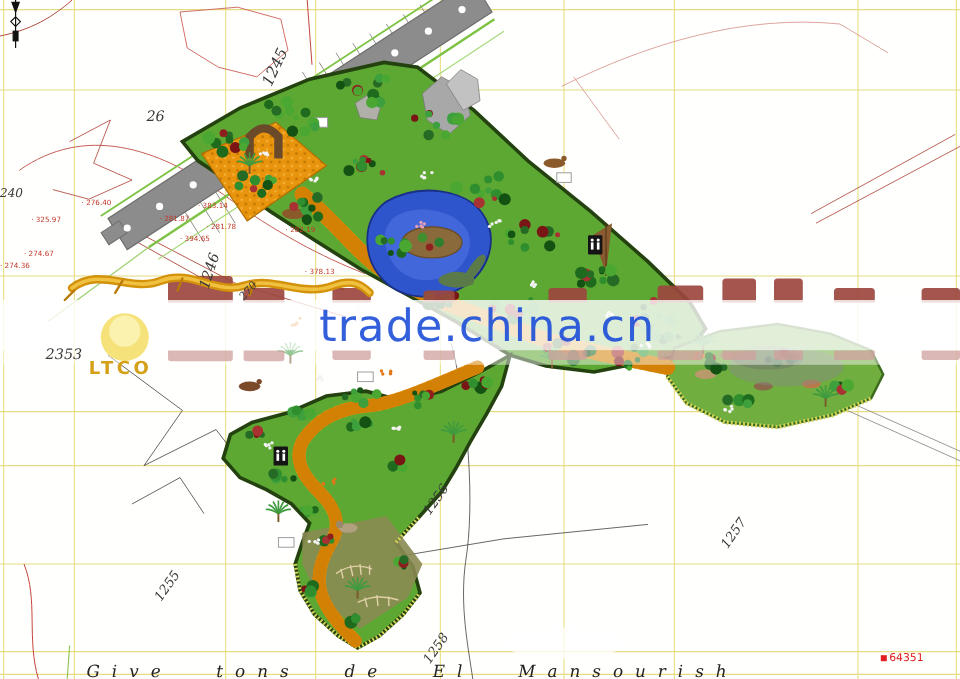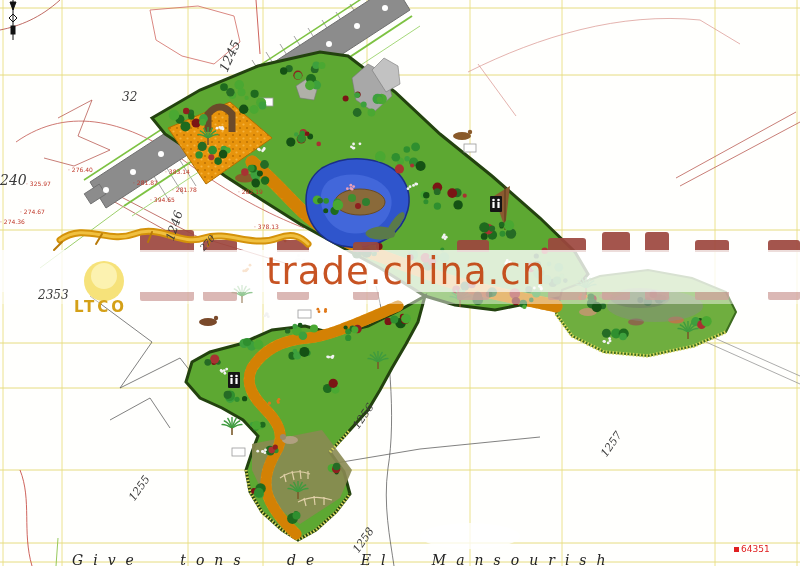--- a/index.html
+++ b/index.html
@@ -4,21 +4,21 @@
 <style>
   html,body{margin:0;padding:0;background:#ffffff;}
   .canvas{position:relative;width:800px;height:566px;background:#fffffd;overflow:hidden;
           font-family:"DejaVu Sans",sans-serif;}
   .canvas *{pointer-events:none;}
   svg{position:absolute;left:0;top:0;}
   
   .frag{position:absolute;background:#9c463e;border-radius:3px 3px 0 0;opacity:.92;}
   .fragb{position:absolute;background:#a8534c;border-radius:0 0 2px 2px;opacity:.75;}
   .band{position:absolute;left:0;width:800px;background:#ffffff;}
-  .wm-text{position:absolute;left:266px;top:250px;font-size:37px;color:#c2410c;opacity:.9;
+  .wm-text{position:absolute;left:266px;top:250px;font-size:37px;color:#1d4ed8;opacity:.9;
            letter-spacing:1px;font-family:"DejaVu Sans",sans-serif;}
   .plabel{position:absolute;font-family:"DejaVu Serif",serif;font-style:italic;color:#3a3a3a;
           white-space:nowrap;transform-origin:left top;}
   .spot{position:absolute;font-size:6px;color:#c0392b;font-family:"DejaVu Sans",sans-serif;
         white-space:nowrap;}
   .spot::before{content:"· ";}
   .caption{position:absolute;left:72px;top:552px;font-family:"DejaVu Serif",serif;font-style:italic;
            font-size:14px;letter-spacing:10px;word-spacing:22px;color:#222;white-space:nowrap;}
   .bm{position:absolute;left:734px;top:544px;font-size:9px;color:#e02020;white-space:nowrap;}
   .bm::before{content:"";display:inline-block;width:5px;height:5px;background:#e02020;margin-right:2px;}
@@ -644,23 +644,23 @@
     <g fill="none" stroke-linecap="round">
       <path d="M18,30 C42,12 66,34 92,24 C118,14 138,36 162,28 C186,20 210,38 236,28 C252,22 260,28 266,34" stroke="#d4920a" stroke-width="7"></path>
       <path d="M18,30 C42,12 66,34 92,24 C118,14 138,36 162,28 C186,20 210,38 236,28 C252,22 260,28 266,34" stroke="#f0c040" stroke-width="3"></path>
       <path d="M20,32 l-8,8 M60,24 l-6,10 M110,22 l-4,10 M170,26 l-4,10" stroke="#b87a08" stroke-width="2"></path>
     </g>
     <circle cx="62" cy="71" r="20" fill="#f6e27a"></circle>
     <circle cx="62" cy="66" r="13" fill="#fcf2b0"></circle>
     <text x="32" y="102" font-family="DejaVu Sans, sans-serif" font-size="15" font-weight="bold" fill="#d4a017" letter-spacing="3">LTCO</text>
   </svg>
 
-  <span class="plabel" style="left:122px;top:90px;font-size:12px;">32</span>
+  <span class="plabel" style="left:122px;top:90px;font-size:12px;">26</span>
   <span class="plabel" style="left:216px;top:68px;font-size:13px;transform:rotate(-65deg);">1245</span>
-  <span class="plabel" style="left:0px;top:172px;font-size:14px;">240</span>
+  <span class="plabel" style="left:0px;top:156px;font-size:10px;">240</span>
   <span class="plabel" style="left:163px;top:238px;font-size:12px;transform:rotate(-72deg);">1246</span>
   <span class="plabel" style="left:198px;top:246px;font-size:9px;transform:rotate(-48deg);">270</span>
   <span class="plabel" style="left:38px;top:288px;font-size:12px;">2353</span>
   <span class="plabel" style="left:126px;top:496px;font-size:11px;transform:rotate(-55deg);">1255</span>
   <span class="plabel" style="left:350px;top:424px;font-size:11px;transform:rotate(-55deg);">1256</span>
   <span class="plabel" style="left:598px;top:452px;font-size:11px;transform:rotate(-55deg);">1257</span>
   <span class="plabel" style="left:350px;top:548px;font-size:11px;transform:rotate(-55deg);">1258</span>
 
   <span class="spot" style="left:26px;top:180px;">325.97</span>
   <span class="spot" style="left:20px;top:208px;">274.67</span>

